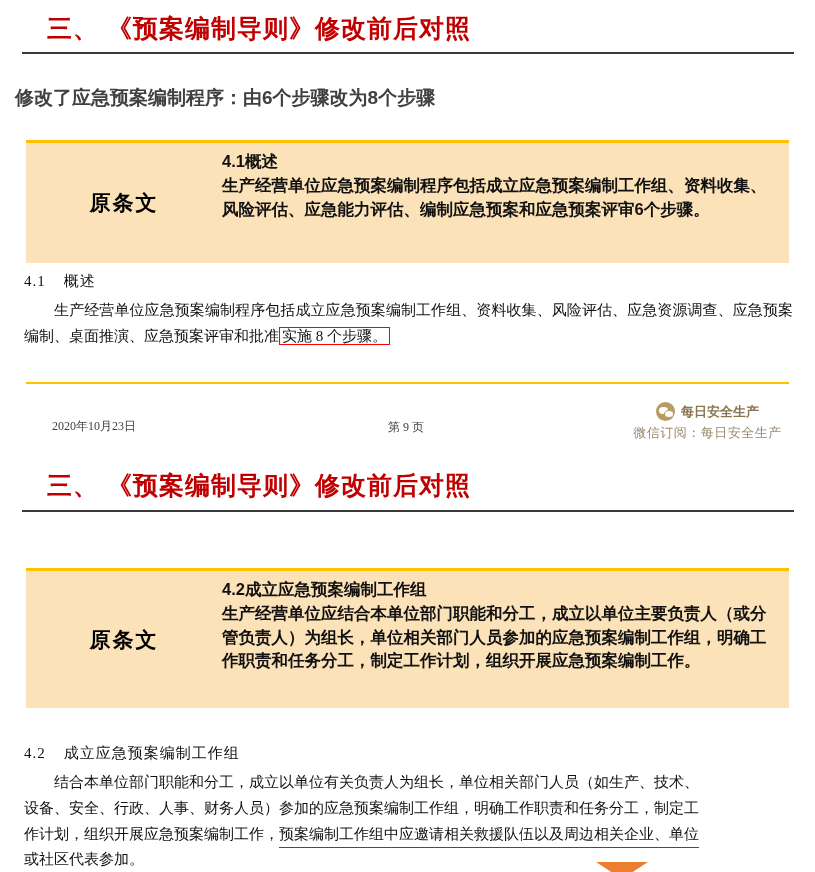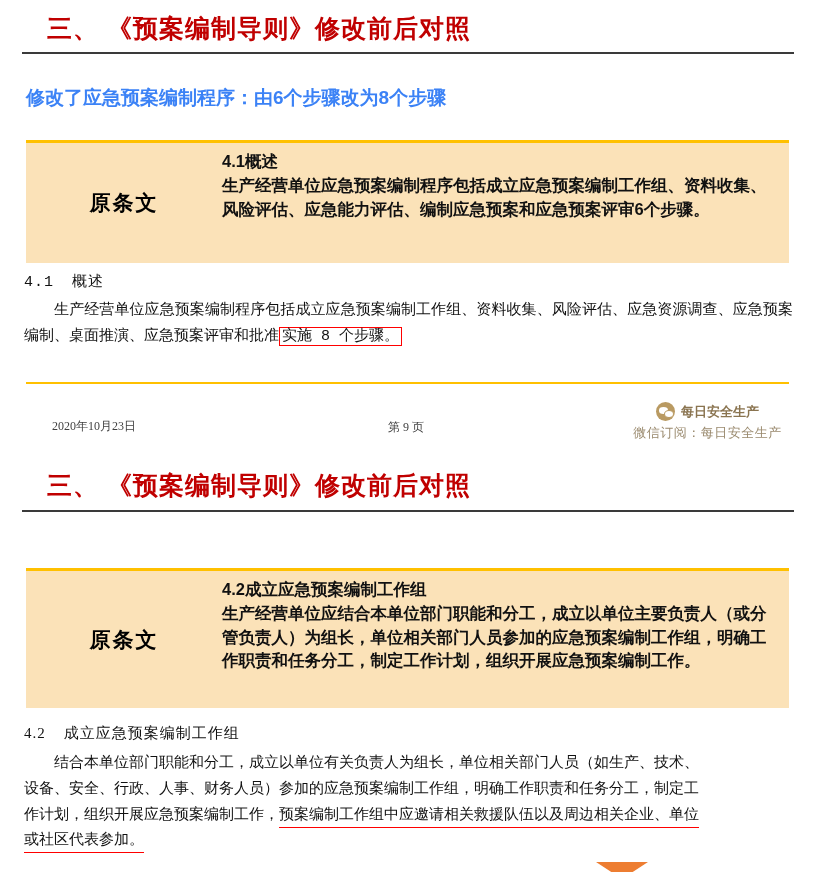--- a/index.html
+++ b/index.html
@@ -34,25 +34,25 @@
   .title-underline {
     position: absolute;
     height: 2px;
     background: #3a3a3a;
   }
   .tu-1 { left: 22px; top: 52px; width: 772px; }
   .tu-2 { left: 22px; top: 55px; width: 772px; }
 
   .subtitle {
     position: absolute;
-    left: 26px;
+    left: 15px;
     top: 85px;
     font-size: 19px;
     font-weight: bold;
-    color: #3b82f6;
+    color: #404040;
     white-space: nowrap;
   }
 
   .orig-box {
     position: absolute;
     left: 26px;
     width: 763px;
     background: #fbe2b8;
     border-top: 3px solid #ffc000;
     display: flex;
@@ -82,22 +82,22 @@
   .orig-body .head { display: block; margin-bottom: 1px; }
   .orig-body .para { display: block; }
 
   
   .doc-excerpt {
     position: absolute;
     left: 0;
     width: 815px;
     font-family: "Liberation Serif", serif;
   }
-  .de-1 { top: 272px; font-family: Liberation Mono, monospace; }
-  .de-2 { top: 724px; }
+  .de-1 { top: 272px; }
+  .de-2 { top: 744px; }
 
   .doc-head {
     font-size: 15px;
     color: #111;
     margin-left: 24px;
     margin-bottom: 7px;
     letter-spacing: 1px;
   }
   .doc-head .num { margin-right: 18px; }
   .doc-line {

